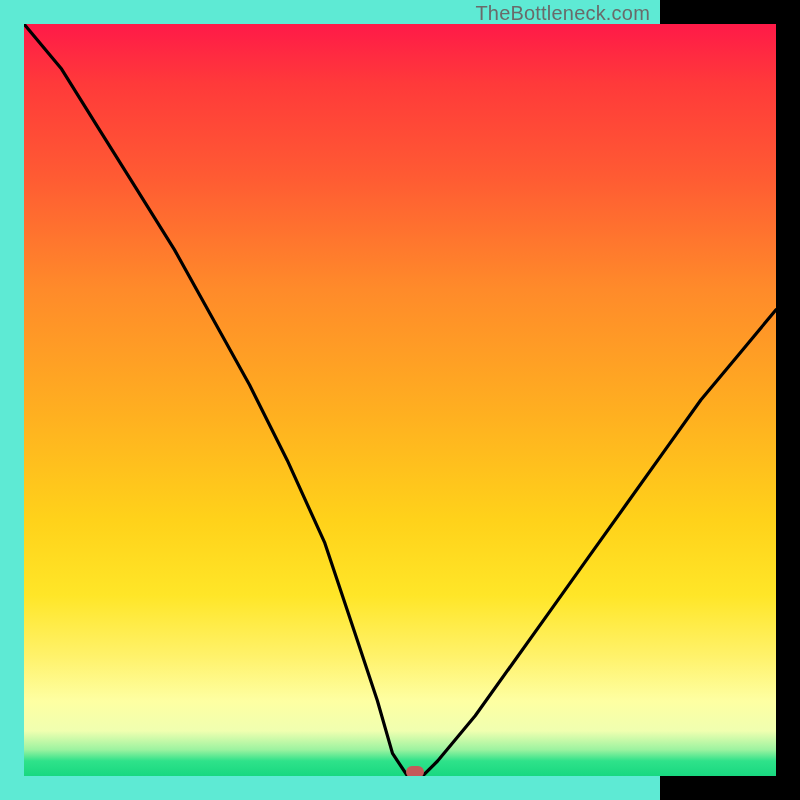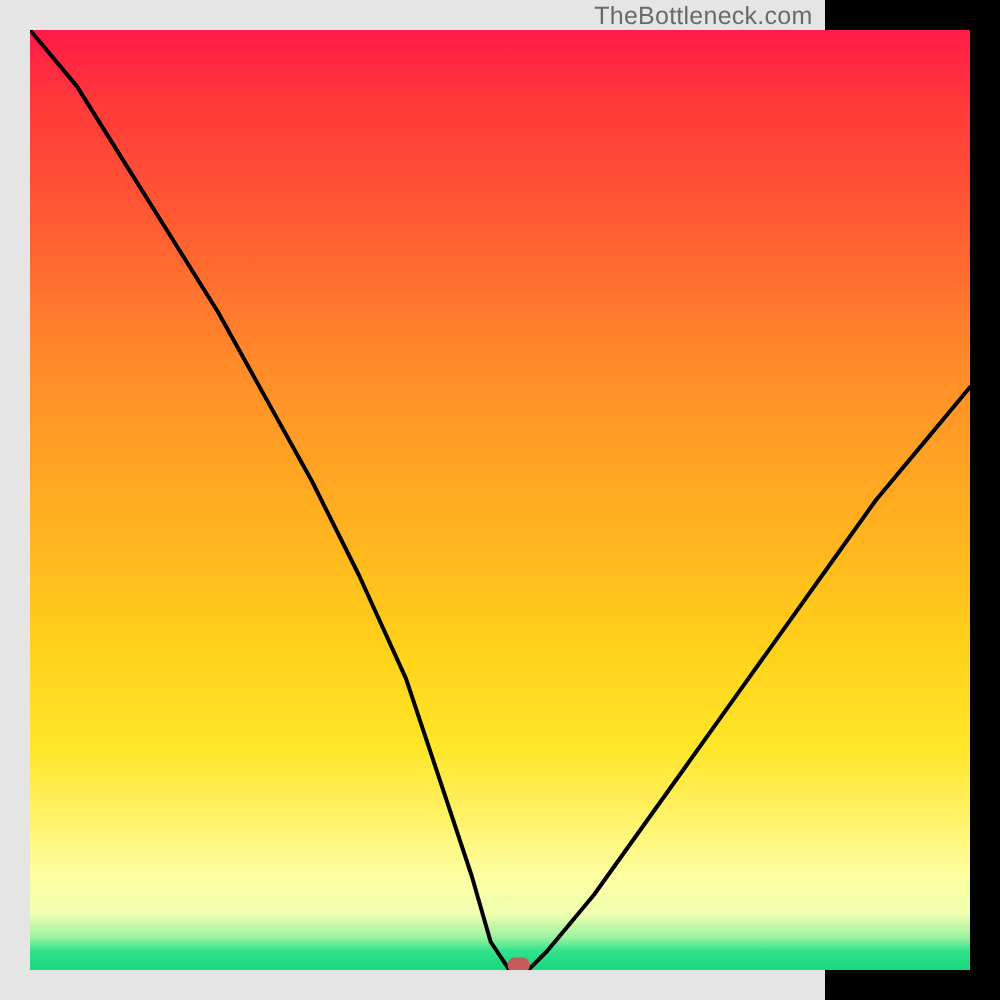--- a/index.html
+++ b/index.html
@@ -8,21 +8,21 @@
     width: 800px;
     height: 800px;
     background: #000;
     font-family: Arial, Helvetica, sans-serif;
     overflow: hidden;
   }
   .frame {
     position: relative;
     width: 660px;
     height: 800px;
-    background: #e5e5e5;
+    background: #5eead4;
   }
   .watermark {
     position: absolute;
     top: 2px;
     right: 10px;
     color: #6a6a6a;
     font-size: 20px;
     font-weight: 500;
     letter-spacing: 0.2px;
     z-index: 20;

